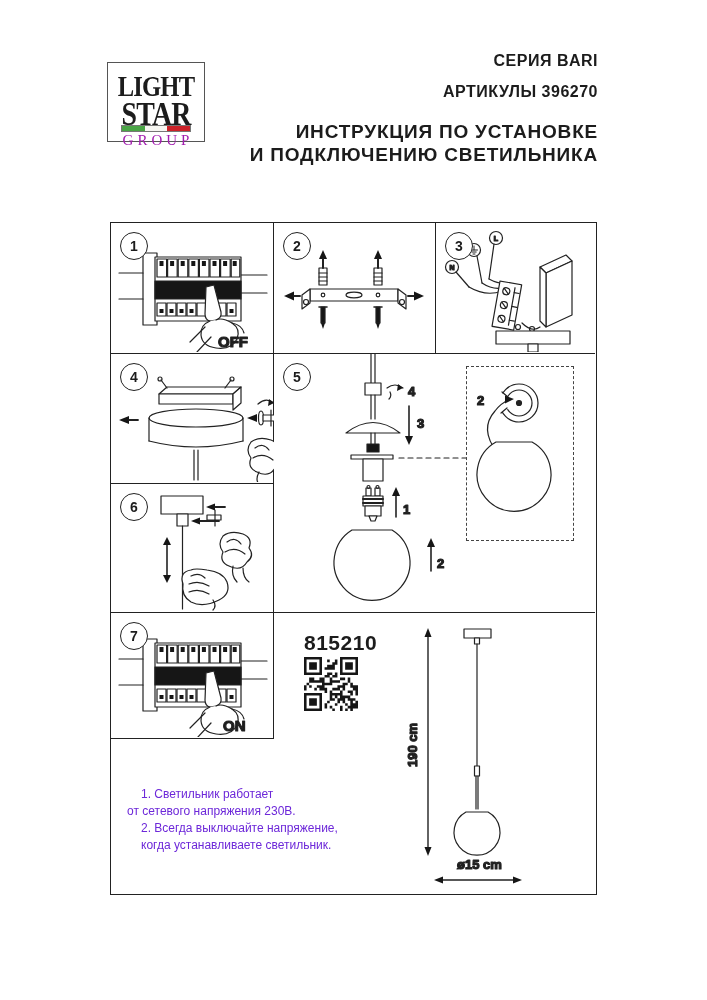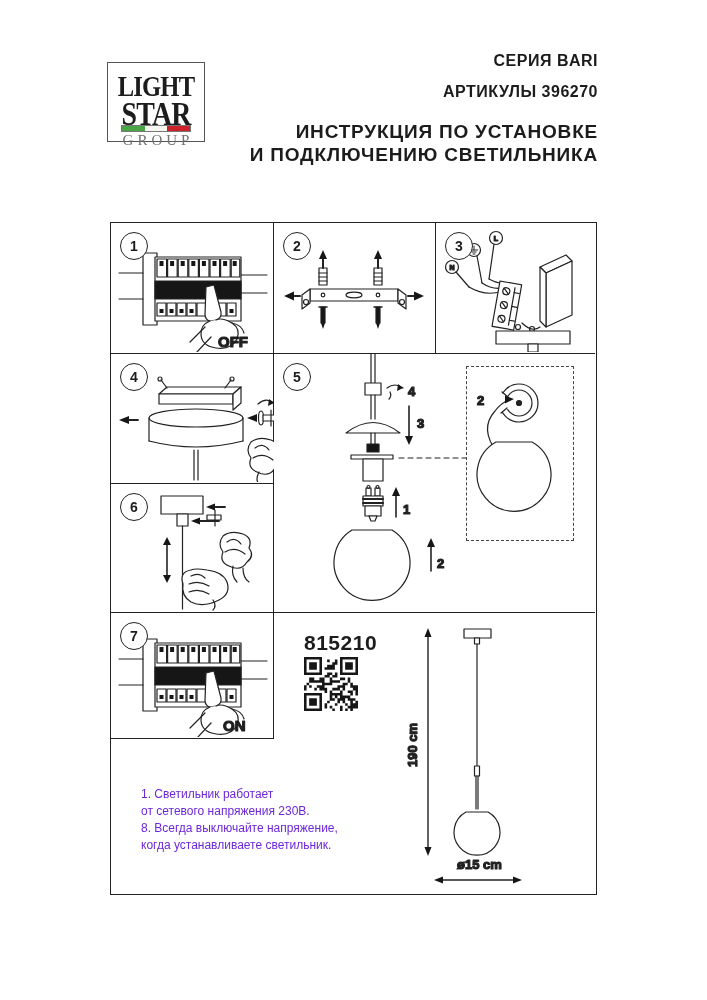--- a/index.html
+++ b/index.html
@@ -10,21 +10,21 @@
   .hdr-right{position:absolute;right:109px;text-align:right;font-weight:bold;white-space:nowrap;}
   .hdr-sm{font-size:16px;letter-spacing:.5px;}
   .hdr-lg{font-size:19px;letter-spacing:.8px;}
   
   .logo-box{position:absolute;left:107px;top:62px;width:98px;height:80px;border:1.5px solid #555;
             box-sizing:border-box;background:#fff;text-align:center;}
   .logo-w1{font-family:"Liberation Serif",serif;font-weight:bold;font-size:30px;line-height:26px;
            letter-spacing:-1px;transform:scaleX(.82);margin-top:10px;}
   .logo-w2{font-family:"Liberation Serif",serif;font-weight:bold;font-size:34px;line-height:30px;
            letter-spacing:-1px;transform:scaleX(.82);}
-  .logo-w3{font-family:"Liberation Serif",serif;font-size:15px;letter-spacing:4px;color:#737373;
+  .logo-w3{font-family:"Liberation Serif",serif;font-size:15px;letter-spacing:4px;color:#a21caf;
            margin-top:3px;margin-left:4px;}
   .flag{position:absolute;left:13px;bottom:9px;width:70px;height:7px;border:1px solid #777;
         box-sizing:border-box;display:flex;}
   .flag span{flex:1;}
   
   .grid{position:absolute;left:110px;top:222px;width:487px;height:673px;
         border:1.5px solid #222;box-sizing:border-box;}
   .cell{position:absolute;box-sizing:border-box;}
   .br{border-right:1.4px solid #222;}
   .bb{border-bottom:1.4px solid #222;}
@@ -385,22 +385,22 @@
       </svg>
     </div>
 
     <div class="cell" style="left:0;top:390px;width:484px;height:280px;">
       <div class="article" style="left:193px;top:18px;">815210</div>
       <svg class="abs" style="left:193px;top:44px;" width="54" height="54" id="qr">
           <path d="M0.00,0.00h2.57v2.57h-2.57ZM2.57,0.00h2.57v2.57h-2.57ZM5.14,0.00h2.57v2.57h-2.57ZM7.71,0.00h2.57v2.57h-2.57ZM10.29,0.00h2.57v2.57h-2.57ZM12.86,0.00h2.57v2.57h-2.57ZM15.43,0.00h2.57v2.57h-2.57ZM36.00,0.00h2.57v2.57h-2.57ZM38.57,0.00h2.57v2.57h-2.57ZM41.14,0.00h2.57v2.57h-2.57ZM43.71,0.00h2.57v2.57h-2.57ZM46.29,0.00h2.57v2.57h-2.57ZM48.86,0.00h2.57v2.57h-2.57ZM51.43,0.00h2.57v2.57h-2.57ZM0.00,2.57h2.57v2.57h-2.57ZM15.43,2.57h2.57v2.57h-2.57ZM23.14,2.57h2.57v2.57h-2.57ZM30.86,2.57h2.57v2.57h-2.57ZM36.00,2.57h2.57v2.57h-2.57ZM51.43,2.57h2.57v2.57h-2.57ZM0.00,5.14h2.57v2.57h-2.57ZM5.14,5.14h2.57v2.57h-2.57ZM7.71,5.14h2.57v2.57h-2.57ZM10.29,5.14h2.57v2.57h-2.57ZM15.43,5.14h2.57v2.57h-2.57ZM28.29,5.14h2.57v2.57h-2.57ZM30.86,5.14h2.57v2.57h-2.57ZM36.00,5.14h2.57v2.57h-2.57ZM41.14,5.14h2.57v2.57h-2.57ZM43.71,5.14h2.57v2.57h-2.57ZM46.29,5.14h2.57v2.57h-2.57ZM51.43,5.14h2.57v2.57h-2.57ZM0.00,7.71h2.57v2.57h-2.57ZM5.14,7.71h2.57v2.57h-2.57ZM7.71,7.71h2.57v2.57h-2.57ZM10.29,7.71h2.57v2.57h-2.57ZM15.43,7.71h2.57v2.57h-2.57ZM23.14,7.71h2.57v2.57h-2.57ZM25.71,7.71h2.57v2.57h-2.57ZM28.29,7.71h2.57v2.57h-2.57ZM36.00,7.71h2.57v2.57h-2.57ZM41.14,7.71h2.57v2.57h-2.57ZM43.71,7.71h2.57v2.57h-2.57ZM46.29,7.71h2.57v2.57h-2.57ZM51.43,7.71h2.57v2.57h-2.57ZM0.00,10.29h2.57v2.57h-2.57ZM5.14,10.29h2.57v2.57h-2.57ZM7.71,10.29h2.57v2.57h-2.57ZM10.29,10.29h2.57v2.57h-2.57ZM15.43,10.29h2.57v2.57h-2.57ZM20.57,10.29h2.57v2.57h-2.57ZM23.14,10.29h2.57v2.57h-2.57ZM25.71,10.29h2.57v2.57h-2.57ZM28.29,10.29h2.57v2.57h-2.57ZM36.00,10.29h2.57v2.57h-2.57ZM41.14,10.29h2.57v2.57h-2.57ZM43.71,10.29h2.57v2.57h-2.57ZM46.29,10.29h2.57v2.57h-2.57ZM51.43,10.29h2.57v2.57h-2.57ZM0.00,12.86h2.57v2.57h-2.57ZM15.43,12.86h2.57v2.57h-2.57ZM36.00,12.86h2.57v2.57h-2.57ZM51.43,12.86h2.57v2.57h-2.57ZM0.00,15.43h2.57v2.57h-2.57ZM2.57,15.43h2.57v2.57h-2.57ZM5.14,15.43h2.57v2.57h-2.57ZM7.71,15.43h2.57v2.57h-2.57ZM10.29,15.43h2.57v2.57h-2.57ZM12.86,15.43h2.57v2.57h-2.57ZM15.43,15.43h2.57v2.57h-2.57ZM23.14,15.43h2.57v2.57h-2.57ZM25.71,15.43h2.57v2.57h-2.57ZM30.86,15.43h2.57v2.57h-2.57ZM36.00,15.43h2.57v2.57h-2.57ZM38.57,15.43h2.57v2.57h-2.57ZM41.14,15.43h2.57v2.57h-2.57ZM43.71,15.43h2.57v2.57h-2.57ZM46.29,15.43h2.57v2.57h-2.57ZM48.86,15.43h2.57v2.57h-2.57ZM51.43,15.43h2.57v2.57h-2.57ZM20.57,18.00h2.57v2.57h-2.57ZM23.14,18.00h2.57v2.57h-2.57ZM28.29,18.00h2.57v2.57h-2.57ZM30.86,18.00h2.57v2.57h-2.57ZM5.14,20.57h2.57v2.57h-2.57ZM7.71,20.57h2.57v2.57h-2.57ZM15.43,20.57h2.57v2.57h-2.57ZM18.00,20.57h2.57v2.57h-2.57ZM25.71,20.57h2.57v2.57h-2.57ZM36.00,20.57h2.57v2.57h-2.57ZM38.57,20.57h2.57v2.57h-2.57ZM43.71,20.57h2.57v2.57h-2.57ZM5.14,23.14h2.57v2.57h-2.57ZM7.71,23.14h2.57v2.57h-2.57ZM10.29,23.14h2.57v2.57h-2.57ZM12.86,23.14h2.57v2.57h-2.57ZM15.43,23.14h2.57v2.57h-2.57ZM18.00,23.14h2.57v2.57h-2.57ZM25.71,23.14h2.57v2.57h-2.57ZM28.29,23.14h2.57v2.57h-2.57ZM30.86,23.14h2.57v2.57h-2.57ZM33.43,23.14h2.57v2.57h-2.57ZM43.71,23.14h2.57v2.57h-2.57ZM2.57,25.71h2.57v2.57h-2.57ZM18.00,25.71h2.57v2.57h-2.57ZM20.57,25.71h2.57v2.57h-2.57ZM23.14,25.71h2.57v2.57h-2.57ZM25.71,25.71h2.57v2.57h-2.57ZM38.57,25.71h2.57v2.57h-2.57ZM41.14,25.71h2.57v2.57h-2.57ZM46.29,25.71h2.57v2.57h-2.57ZM0.00,28.29h2.57v2.57h-2.57ZM5.14,28.29h2.57v2.57h-2.57ZM12.86,28.29h2.57v2.57h-2.57ZM15.43,28.29h2.57v2.57h-2.57ZM18.00,28.29h2.57v2.57h-2.57ZM33.43,28.29h2.57v2.57h-2.57ZM36.00,28.29h2.57v2.57h-2.57ZM38.57,28.29h2.57v2.57h-2.57ZM46.29,28.29h2.57v2.57h-2.57ZM48.86,28.29h2.57v2.57h-2.57ZM51.43,28.29h2.57v2.57h-2.57ZM0.00,30.86h2.57v2.57h-2.57ZM10.29,30.86h2.57v2.57h-2.57ZM15.43,30.86h2.57v2.57h-2.57ZM18.00,30.86h2.57v2.57h-2.57ZM20.57,30.86h2.57v2.57h-2.57ZM28.29,30.86h2.57v2.57h-2.57ZM30.86,30.86h2.57v2.57h-2.57ZM33.43,30.86h2.57v2.57h-2.57ZM38.57,30.86h2.57v2.57h-2.57ZM48.86,30.86h2.57v2.57h-2.57ZM51.43,30.86h2.57v2.57h-2.57ZM20.57,33.43h2.57v2.57h-2.57ZM25.71,33.43h2.57v2.57h-2.57ZM36.00,33.43h2.57v2.57h-2.57ZM43.71,33.43h2.57v2.57h-2.57ZM46.29,33.43h2.57v2.57h-2.57ZM51.43,33.43h2.57v2.57h-2.57ZM0.00,36.00h2.57v2.57h-2.57ZM2.57,36.00h2.57v2.57h-2.57ZM5.14,36.00h2.57v2.57h-2.57ZM7.71,36.00h2.57v2.57h-2.57ZM10.29,36.00h2.57v2.57h-2.57ZM12.86,36.00h2.57v2.57h-2.57ZM15.43,36.00h2.57v2.57h-2.57ZM25.71,36.00h2.57v2.57h-2.57ZM28.29,36.00h2.57v2.57h-2.57ZM30.86,36.00h2.57v2.57h-2.57ZM33.43,36.00h2.57v2.57h-2.57ZM36.00,36.00h2.57v2.57h-2.57ZM46.29,36.00h2.57v2.57h-2.57ZM51.43,36.00h2.57v2.57h-2.57ZM0.00,38.57h2.57v2.57h-2.57ZM15.43,38.57h2.57v2.57h-2.57ZM25.71,38.57h2.57v2.57h-2.57ZM30.86,38.57h2.57v2.57h-2.57ZM36.00,38.57h2.57v2.57h-2.57ZM38.57,38.57h2.57v2.57h-2.57ZM41.14,38.57h2.57v2.57h-2.57ZM43.71,38.57h2.57v2.57h-2.57ZM0.00,41.14h2.57v2.57h-2.57ZM5.14,41.14h2.57v2.57h-2.57ZM7.71,41.14h2.57v2.57h-2.57ZM10.29,41.14h2.57v2.57h-2.57ZM15.43,41.14h2.57v2.57h-2.57ZM25.71,41.14h2.57v2.57h-2.57ZM28.29,41.14h2.57v2.57h-2.57ZM33.43,41.14h2.57v2.57h-2.57ZM36.00,41.14h2.57v2.57h-2.57ZM38.57,41.14h2.57v2.57h-2.57ZM43.71,41.14h2.57v2.57h-2.57ZM46.29,41.14h2.57v2.57h-2.57ZM48.86,41.14h2.57v2.57h-2.57ZM0.00,43.71h2.57v2.57h-2.57ZM5.14,43.71h2.57v2.57h-2.57ZM7.71,43.71h2.57v2.57h-2.57ZM10.29,43.71h2.57v2.57h-2.57ZM15.43,43.71h2.57v2.57h-2.57ZM23.14,43.71h2.57v2.57h-2.57ZM33.43,43.71h2.57v2.57h-2.57ZM38.57,43.71h2.57v2.57h-2.57ZM46.29,43.71h2.57v2.57h-2.57ZM51.43,43.71h2.57v2.57h-2.57ZM0.00,46.29h2.57v2.57h-2.57ZM5.14,46.29h2.57v2.57h-2.57ZM7.71,46.29h2.57v2.57h-2.57ZM10.29,46.29h2.57v2.57h-2.57ZM15.43,46.29h2.57v2.57h-2.57ZM20.57,46.29h2.57v2.57h-2.57ZM30.86,46.29h2.57v2.57h-2.57ZM41.14,46.29h2.57v2.57h-2.57ZM46.29,46.29h2.57v2.57h-2.57ZM48.86,46.29h2.57v2.57h-2.57ZM51.43,46.29h2.57v2.57h-2.57ZM0.00,48.86h2.57v2.57h-2.57ZM15.43,48.86h2.57v2.57h-2.57ZM20.57,48.86h2.57v2.57h-2.57ZM25.71,48.86h2.57v2.57h-2.57ZM36.00,48.86h2.57v2.57h-2.57ZM43.71,48.86h2.57v2.57h-2.57ZM46.29,48.86h2.57v2.57h-2.57ZM48.86,48.86h2.57v2.57h-2.57ZM51.43,48.86h2.57v2.57h-2.57ZM0.00,51.43h2.57v2.57h-2.57ZM2.57,51.43h2.57v2.57h-2.57ZM5.14,51.43h2.57v2.57h-2.57ZM7.71,51.43h2.57v2.57h-2.57ZM10.29,51.43h2.57v2.57h-2.57ZM12.86,51.43h2.57v2.57h-2.57ZM15.43,51.43h2.57v2.57h-2.57ZM28.29,51.43h2.57v2.57h-2.57ZM36.00,51.43h2.57v2.57h-2.57ZM41.14,51.43h2.57v2.57h-2.57ZM46.29,51.43h2.57v2.57h-2.57Z" fill="#161616"></path>
         </svg>
 
       <div class="note-line" style="left:30px;top:174px;">1. Светильник работает</div>
-      <div class="note-line" style="left:30px;top:191px;">от сетевого напряжения 230В.</div>
-      <div class="note-line" style="left:30px;top:208px;">8. Всегда выключайте напряжение,</div>
+      <div class="note-line" style="left:16px;top:191px;">от сетевого напряжения 230В.</div>
+      <div class="note-line" style="left:30px;top:208px;">2. Всегда выключайте напряжение,</div>
       <div class="note-line" style="left:30px;top:225px;">когда устанавливаете светильник.</div>
 
       <svg class="abs" style="left:290px;top:6px;" width="192" height="272" viewBox="0 0 192 272" fill="none" stroke="#222" stroke-width="1.2" stroke-linecap="round" stroke-linejoin="round">
         <line x1="27" y1="16" x2="27" y2="230" stroke-width="1.4"></line>
         <polygon points="27,9 23.5,18 30.5,18" fill="#161616" stroke="none"></polygon>
         <polygon points="27,237 23.5,228 30.5,228" fill="#161616" stroke="none"></polygon>
         <text class="dim-label" transform="translate(16,148) rotate(-90)">190 cm</text>
         <rect x="63" y="10" width="27" height="9" fill="#fff"></rect>
         <rect x="73.5" y="19" width="5" height="6" fill="#fff"></rect>
         <line x1="76" y1="25" x2="76" y2="147"></line>

